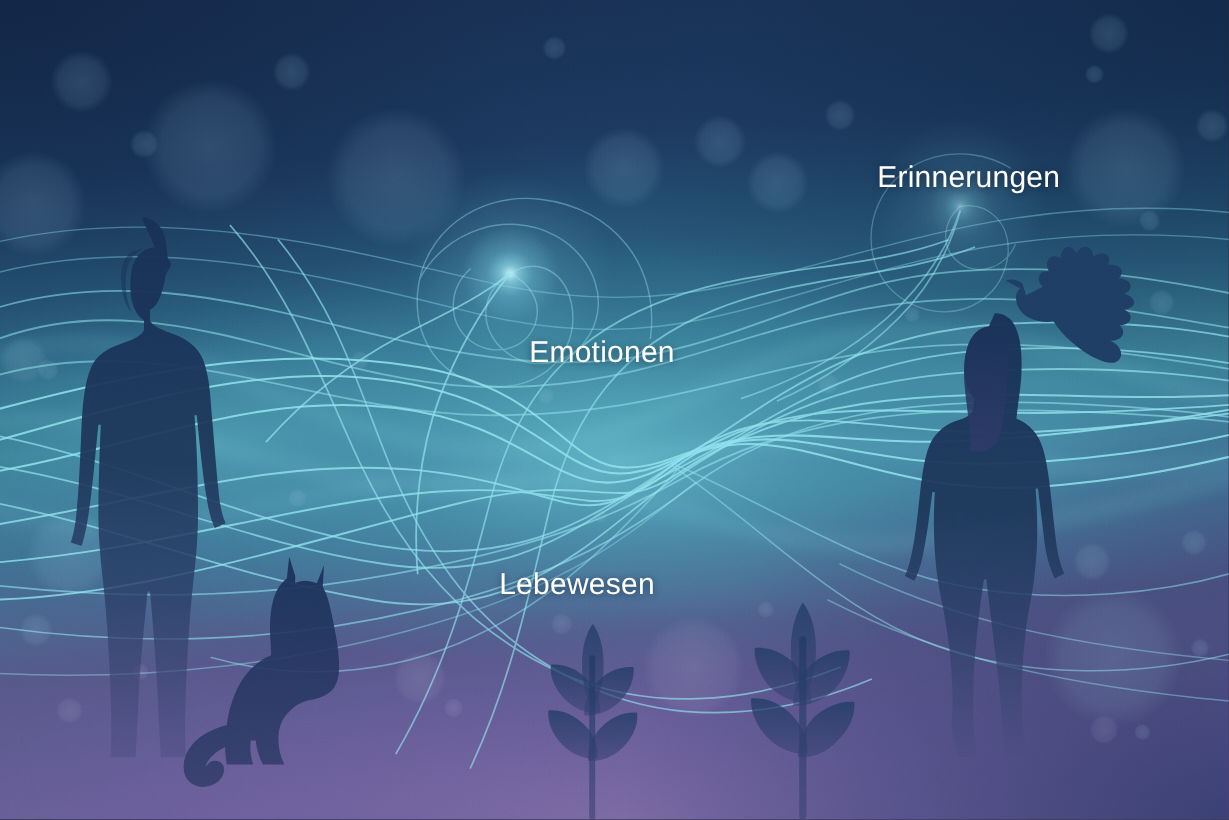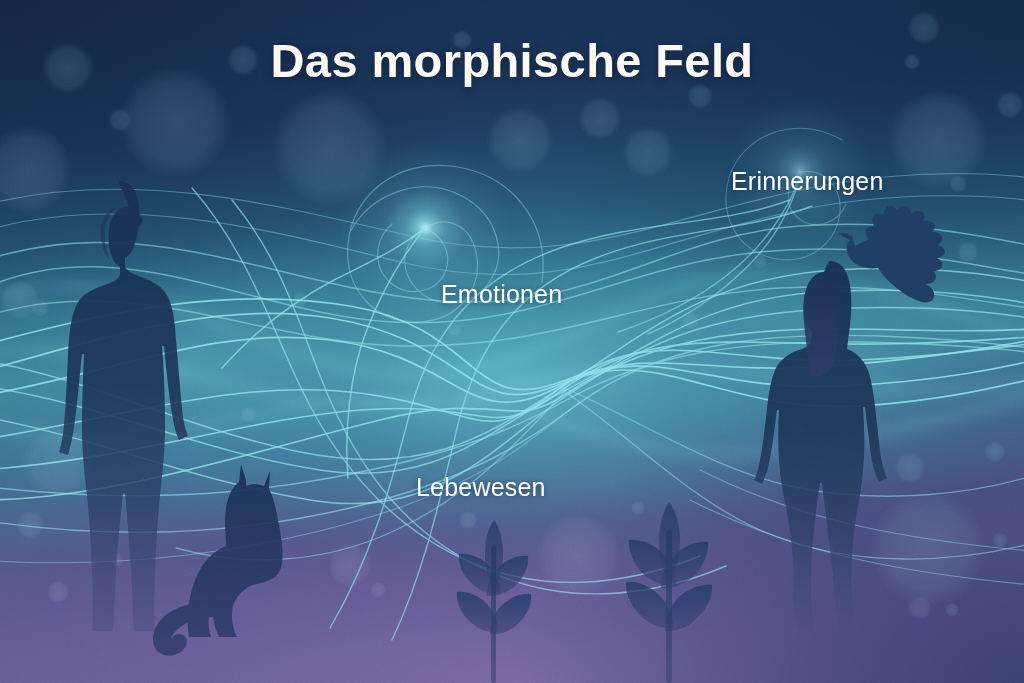--- a/index.html
+++ b/index.html
@@ -42,21 +42,21 @@
     width: 1024px;
     text-align: center;
     color: #fbf9f2;
     font-family: "Liberation Sans", sans-serif;
     font-size: 47px;
     font-weight: bold;
     letter-spacing: 0.4px;
     text-shadow: 0 2px 10px rgba(6,16,34,0.5);
   }
   #lbl-gedanken    { left: 134px; top: 153px; }
-  #lbl-erinnerungen{ left: 731px; top: 134px; margin-top: 33px; }
+  #lbl-erinnerungen{ left: 731px; top: 134px; }
   #lbl-emotionen   { left: 441px; top: 280px; }
   #lbl-lebewesen   { left: 416px; top: 473px; }
   #grain {
     position: absolute;
     left: 0; top: 0;
     width: 1024px; height: 683px;
     opacity: 0.1;
     mix-blend-mode: overlay;
     pointer-events: none;
   }
@@ -522,21 +522,20 @@
         <path d="M669,502 c7,9 11,23 11,39 c0,18 -4,32 -11,41 c-6,-9 -10,-23 -10,-41 c0,-16 4,-30 10,-39z"></path>
         <path d="M629,540 c12,-1 24,4 33,13 c10,10 15,23 14,33 c-12,1 -24,-4 -34,-13 c-9,-10 -14,-23 -13,-33z"></path>
         <path d="M708,542 c1,10 -4,23 -13,33 c-10,9 -22,14 -34,13 c-1,-10 4,-23 14,-33 c9,-9 21,-14 33,-13z"></path>
         <path d="M626,582 c12,-1 24,4 34,14 c9,9 14,22 13,32 c-12,1 -24,-4 -33,-13 c-10,-10 -15,-23 -14,-33z"></path>
         <path d="M712,585 c1,10 -4,23 -14,32 c-9,10 -21,15 -33,14 c-1,-10 4,-23 13,-33 c10,-9 22,-14 34,-13z"></path>
         <rect x="666" y="530" width="6" height="153" rx="3"></rect>
       </g>
     </g>
   </svg>
 
-  <div id="title">Das morphische Feld</div>
 
   <div class="label" id="lbl-erinnerungen">Erinnerungen</div>
   <div class="label" id="lbl-emotionen">Emotionen</div>
   <div class="label" id="lbl-lebewesen">Lebewesen</div>
 
   <svg id="grain" viewBox="0 0 1024 683" preserveAspectRatio="none">
     <defs>
       <filter id="noiseF">
         <feTurbulence type="fractalNoise" baseFrequency="0.9" numOctaves="3" stitchTiles="stitch"></feTurbulence>
         <feColorMatrix type="saturate" values="0"></feColorMatrix>

